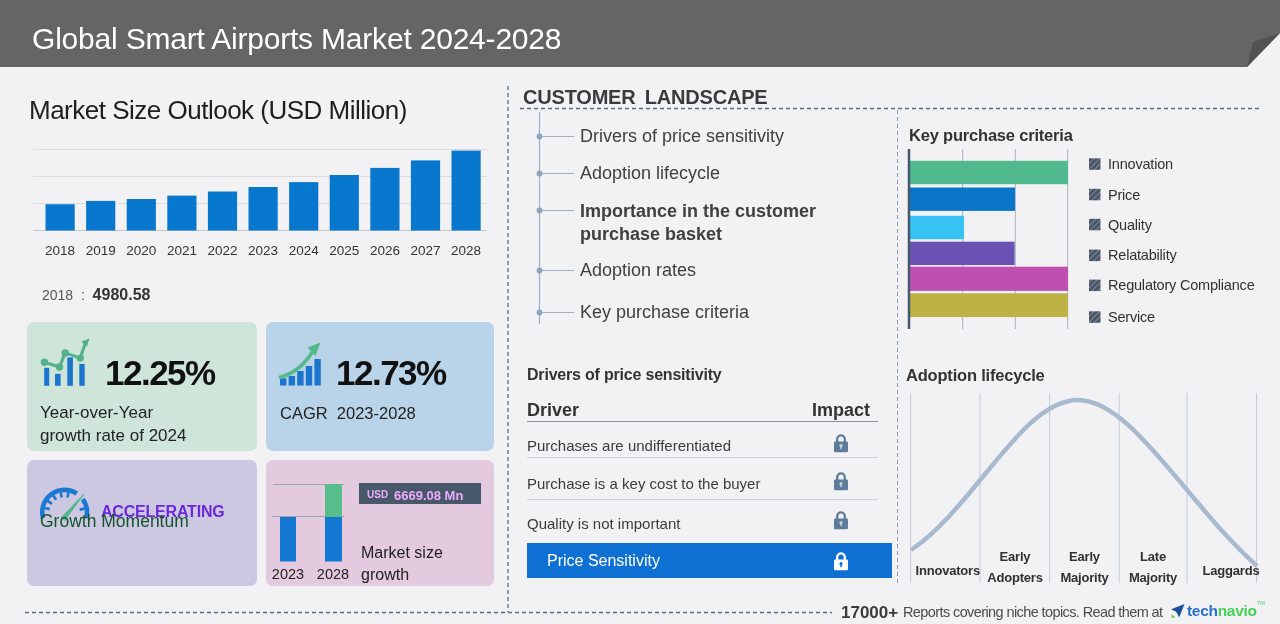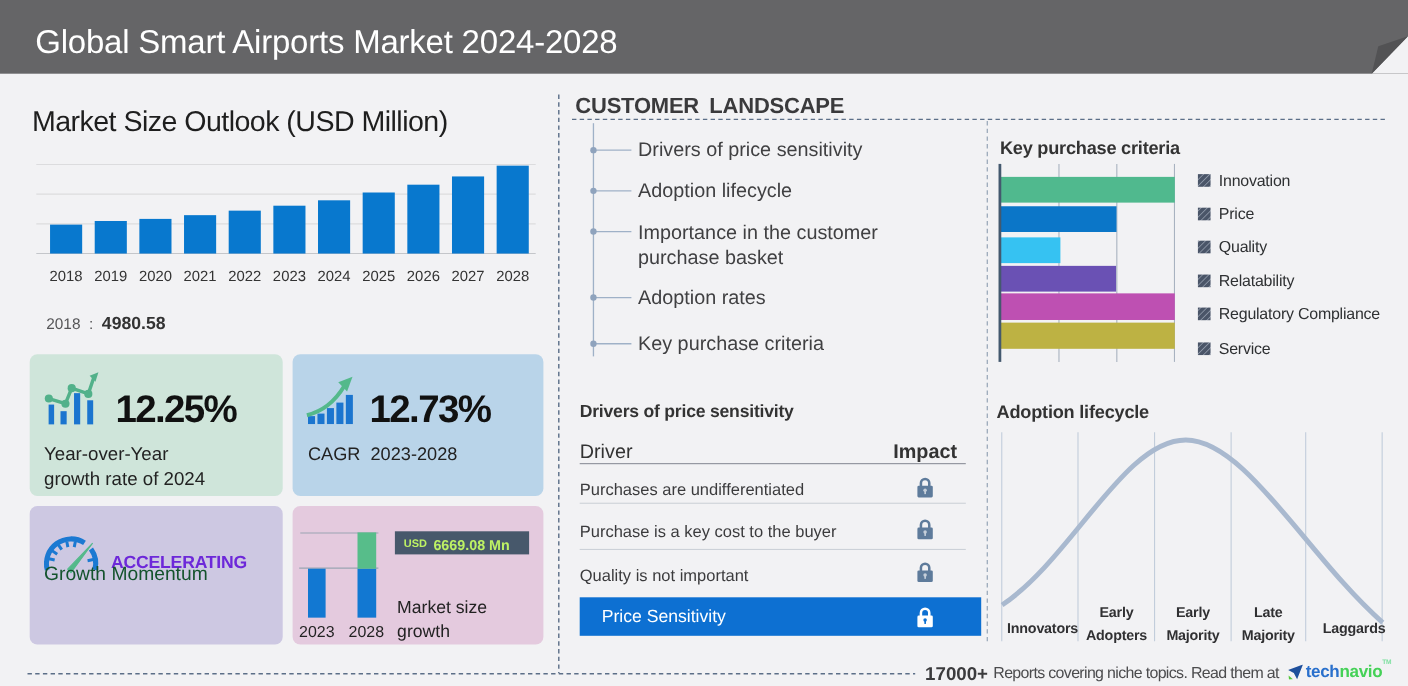--- a/index.html
+++ b/index.html
@@ -110,21 +110,21 @@
 
 <svg class="abs" style="left:266px;top:460px;" width="228" height="126" viewBox="0 0 228 126">
   <line x1="7" y1="24.5" x2="78" y2="24.5" stroke="#9aa4b2" stroke-width="1"></line>
   <line x1="6" y1="56.5" x2="78" y2="56.5" stroke="#9aa4b2" stroke-width="1"></line>
   <rect x="14" y="57" width="16" height="44.5" fill="#1278d2"></rect>
   <rect x="59" y="57" width="17" height="44.5" fill="#1278d2"></rect>
   <rect x="59" y="24" width="17" height="33" fill="#57bd8a"></rect>
   <text x="22" y="119" font-size="14.5" fill="#222" text-anchor="middle">2023</text>
   <text x="67" y="119" font-size="14.5" fill="#222" text-anchor="middle">2028</text>
 </svg>
-<div class="abs" style="left:359px;top:483px;width:122px;height:21px;background:#47586b;color:#bef264;">
+<div class="abs" style="left:359px;top:483px;width:122px;height:21px;background:#47586b;color:#f0abfc;">
   <span style="position:absolute;left:8px;top:6px;font-size:10px;font-weight:bold;">USD</span>
   <span style="position:absolute;left:35px;top:4.5px;font-size:13px;font-weight:bold;">6669.08 Mn</span>
 </div>
 <div class="abs" style="left:361px;top:514px;font-size:16px;color:#222;line-height:21.5px;margin-top:28px;">Market size<br>growth</div>
 
 <svg class="abs" style="left:0;top:0;" width="1280" height="624" viewBox="0 0 1280 624">
   <line x1="508" y1="86" x2="508" y2="612" stroke="#5c6f88" stroke-width="1.3" stroke-dasharray="4,3"></line>
   <line x1="897.5" y1="110" x2="897.5" y2="583" stroke="#8b9cb0" stroke-width="1" stroke-dasharray="4,3"></line>
   <line x1="520" y1="108.5" x2="1262" y2="108.5" stroke="#5c6f88" stroke-width="1.3" stroke-dasharray="4,3"></line>
   <line x1="25" y1="612.5" x2="832" y2="612.5" stroke="#5c6f88" stroke-width="1.3" stroke-dasharray="4,3"></line>
@@ -144,26 +144,26 @@
   <g fill="#8fa3bd">
     <circle cx="9.5" cy="26.5" r="2.9"></circle>
     <circle cx="9.5" cy="63.5" r="2.9"></circle>
     <circle cx="9.5" cy="100.5" r="2.9"></circle>
     <circle cx="9.5" cy="160.5" r="2.9"></circle>
     <circle cx="9.5" cy="202.5" r="2.9"></circle>
   </g>
 </svg>
 <div class="abs" style="left:580px;top:126px;font-size:18px;color:#404042;">Drivers of price sensitivity</div>
 <div class="abs" style="left:580px;top:163px;font-size:18px;color:#404042;">Adoption lifecycle</div>
-<div class="abs" style="left:580px;top:200px;font-size:18px;color:#404042;line-height:23px;">Importance in the customer<br>purchase basket</div>
+<div class="abs" style="left:580px;top:200px;font-size:18px;color:#404042;line-height:23px;font-weight:bold;">Importance in the customer<br>purchase basket</div>
 <div class="abs" style="left:580px;top:260px;font-size:18px;color:#404042;">Adoption rates</div>
 <div class="abs" style="left:580px;top:302px;font-size:18px;color:#404042;">Key purchase criteria</div>
 
 <div class="abs" style="left:527px;top:366px;font-size:16px;font-weight:bold;letter-spacing:-0.2px;color:#333;">Drivers of price sensitivity</div>
-<div class="abs" style="left:527px;top:400px;font-size:18px;font-weight:normal;color:#333;">Driver</div>
+<div class="abs" style="left:527px;top:400px;font-size:18px;font-weight:bold;color:#333;">Driver</div>
 <div class="abs" style="left:812px;top:400px;font-size:18px;font-weight:bold;color:#333;">Impact</div>
 <div class="abs" style="left:527px;top:421px;width:351px;height:1px;background:#8c9099;"></div>
 <div class="abs" style="left:527px;top:437px;font-size:15px;color:#3b3b3d;">Purchases are undifferentiated</div>
 <div class="abs" style="left:527px;top:457px;width:351px;height:1px;background:#ccd1d8;"></div>
 <div class="abs" style="left:527px;top:475px;font-size:15px;color:#3b3b3d;">Purchase is a key cost to the buyer</div>
 <div class="abs" style="left:527px;top:499px;width:351px;height:1px;background:#ccd1d8;"></div>
 <div class="abs" style="left:527px;top:515px;font-size:15px;color:#3b3b3d;">Quality is not important</div>
 <div class="abs" style="left:527px;top:543px;width:365px;height:35px;background:#0d70d2;"></div>
 <div class="abs" style="left:547px;top:552px;font-size:16px;color:#fff;">Price Sensitivity</div>
 

